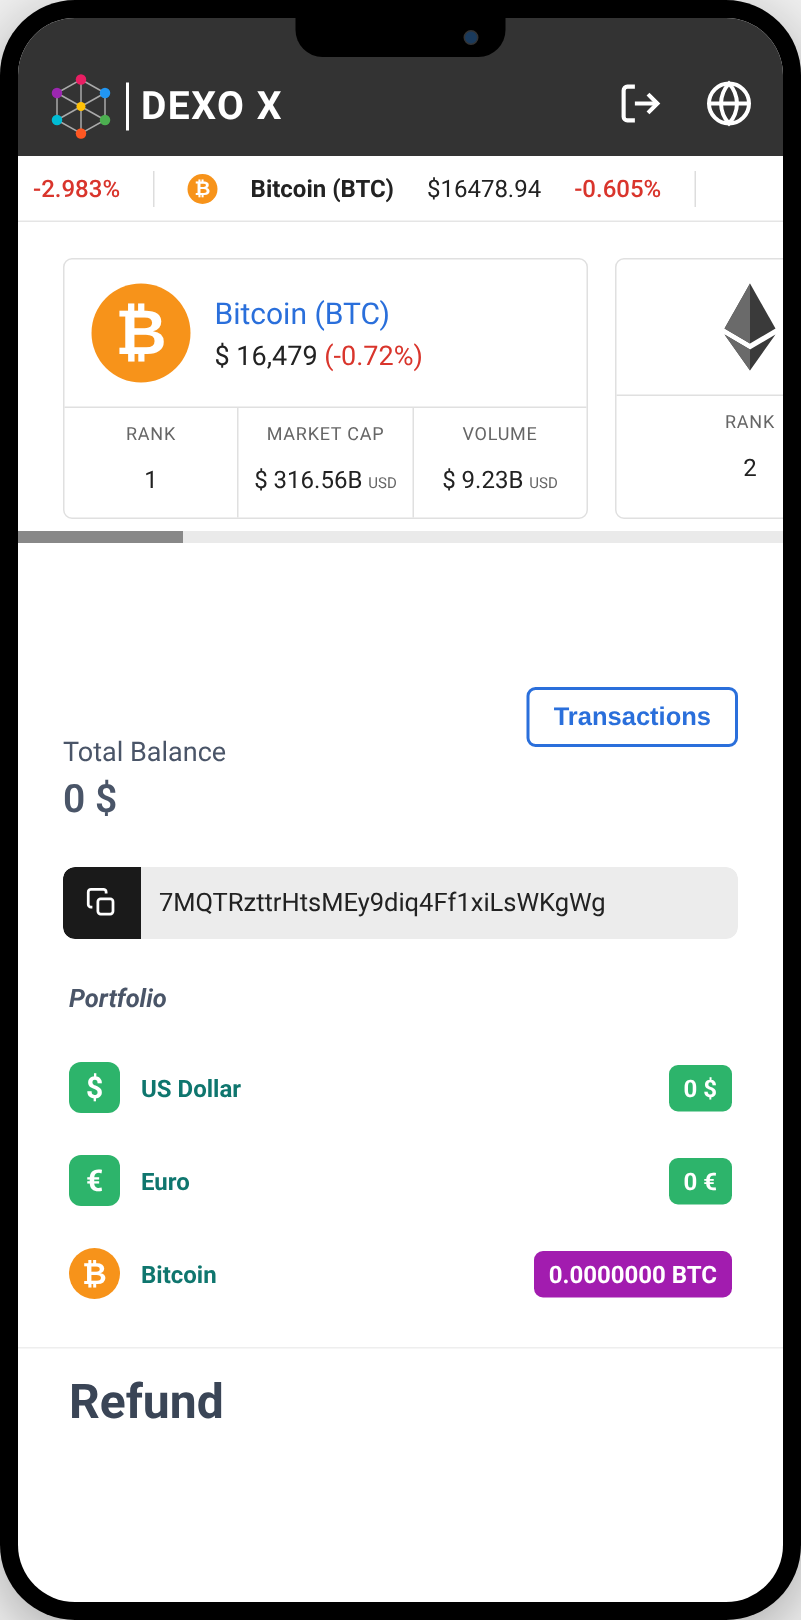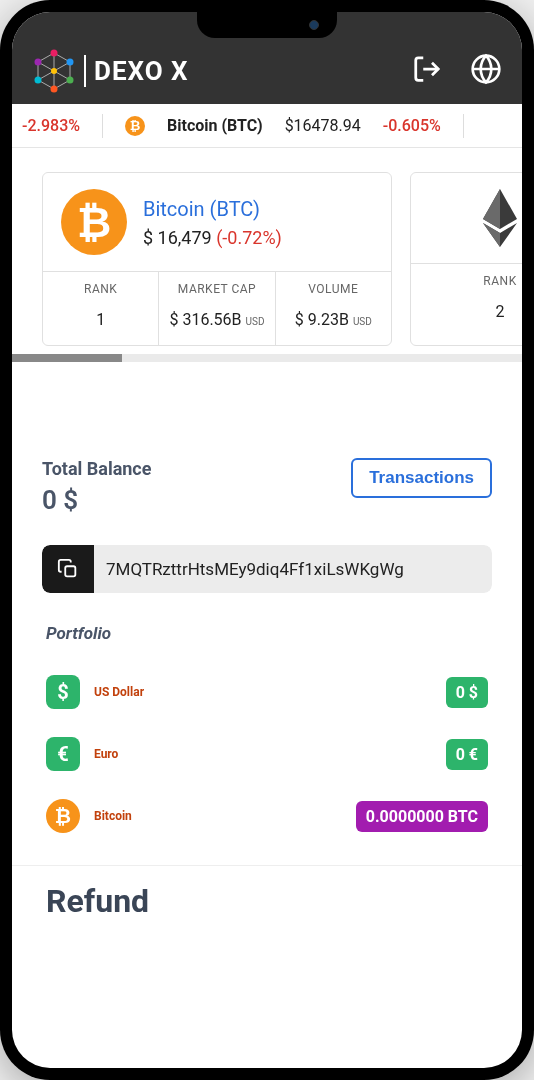--- a/index.html
+++ b/index.html
@@ -201,21 +201,21 @@
 
     .content {
       padding: 0 30px;
     }
     .balance-row {
       display: flex;
       justify-content: space-between;
       align-items: flex-start;
       margin-top: 96px;
     }
-    .balance-label { color: #4a5568; font-size: 18px; font-weight: 700; margin-bottom: 6px; }
+    .balance-label { color: #4a5568; font-size: 18px; font-weight: 400; margin-bottom: 6px; margin-top: 33px; }
     .balance-amount { color: #4a5568; font-size: 26px; font-weight: 600; }
     .transactions-btn {
       border: 2px solid #2a6fdb;
       color: #2a6fdb;
       background: #fff;
       padding: 8px 16px;
       border-radius: 6px;
       font-size: 17px;
       font-weight: 700;
       cursor: pointer;
@@ -273,21 +273,21 @@
       display: flex;
       align-items: center;
       justify-content: center;
       color: #fff;
       font-size: 20px;
       font-weight: bold;
     }
     .pf-icon-usd { background: #2db46b; }
     .pf-icon-eur { background: #2db46b; }
     .pf-icon-btc { background: #f7931a; border-radius: 50%; }
-    .pf-name { font-size: 12px; font-weight: 700; color: #c2410c; }
+    .pf-name { font-size: 16px; font-weight: 700; color: #0f766e; }
     .pf-badge {
       padding: 6px 10px;
       border-radius: 6px;
       color: #fff;
       font-size: 16px;
       font-weight: 700;
     }
     .pf-badge-green { background: #2db46b; }
     .pf-badge-orange { background: #a21caf; text-align: right; }
 

